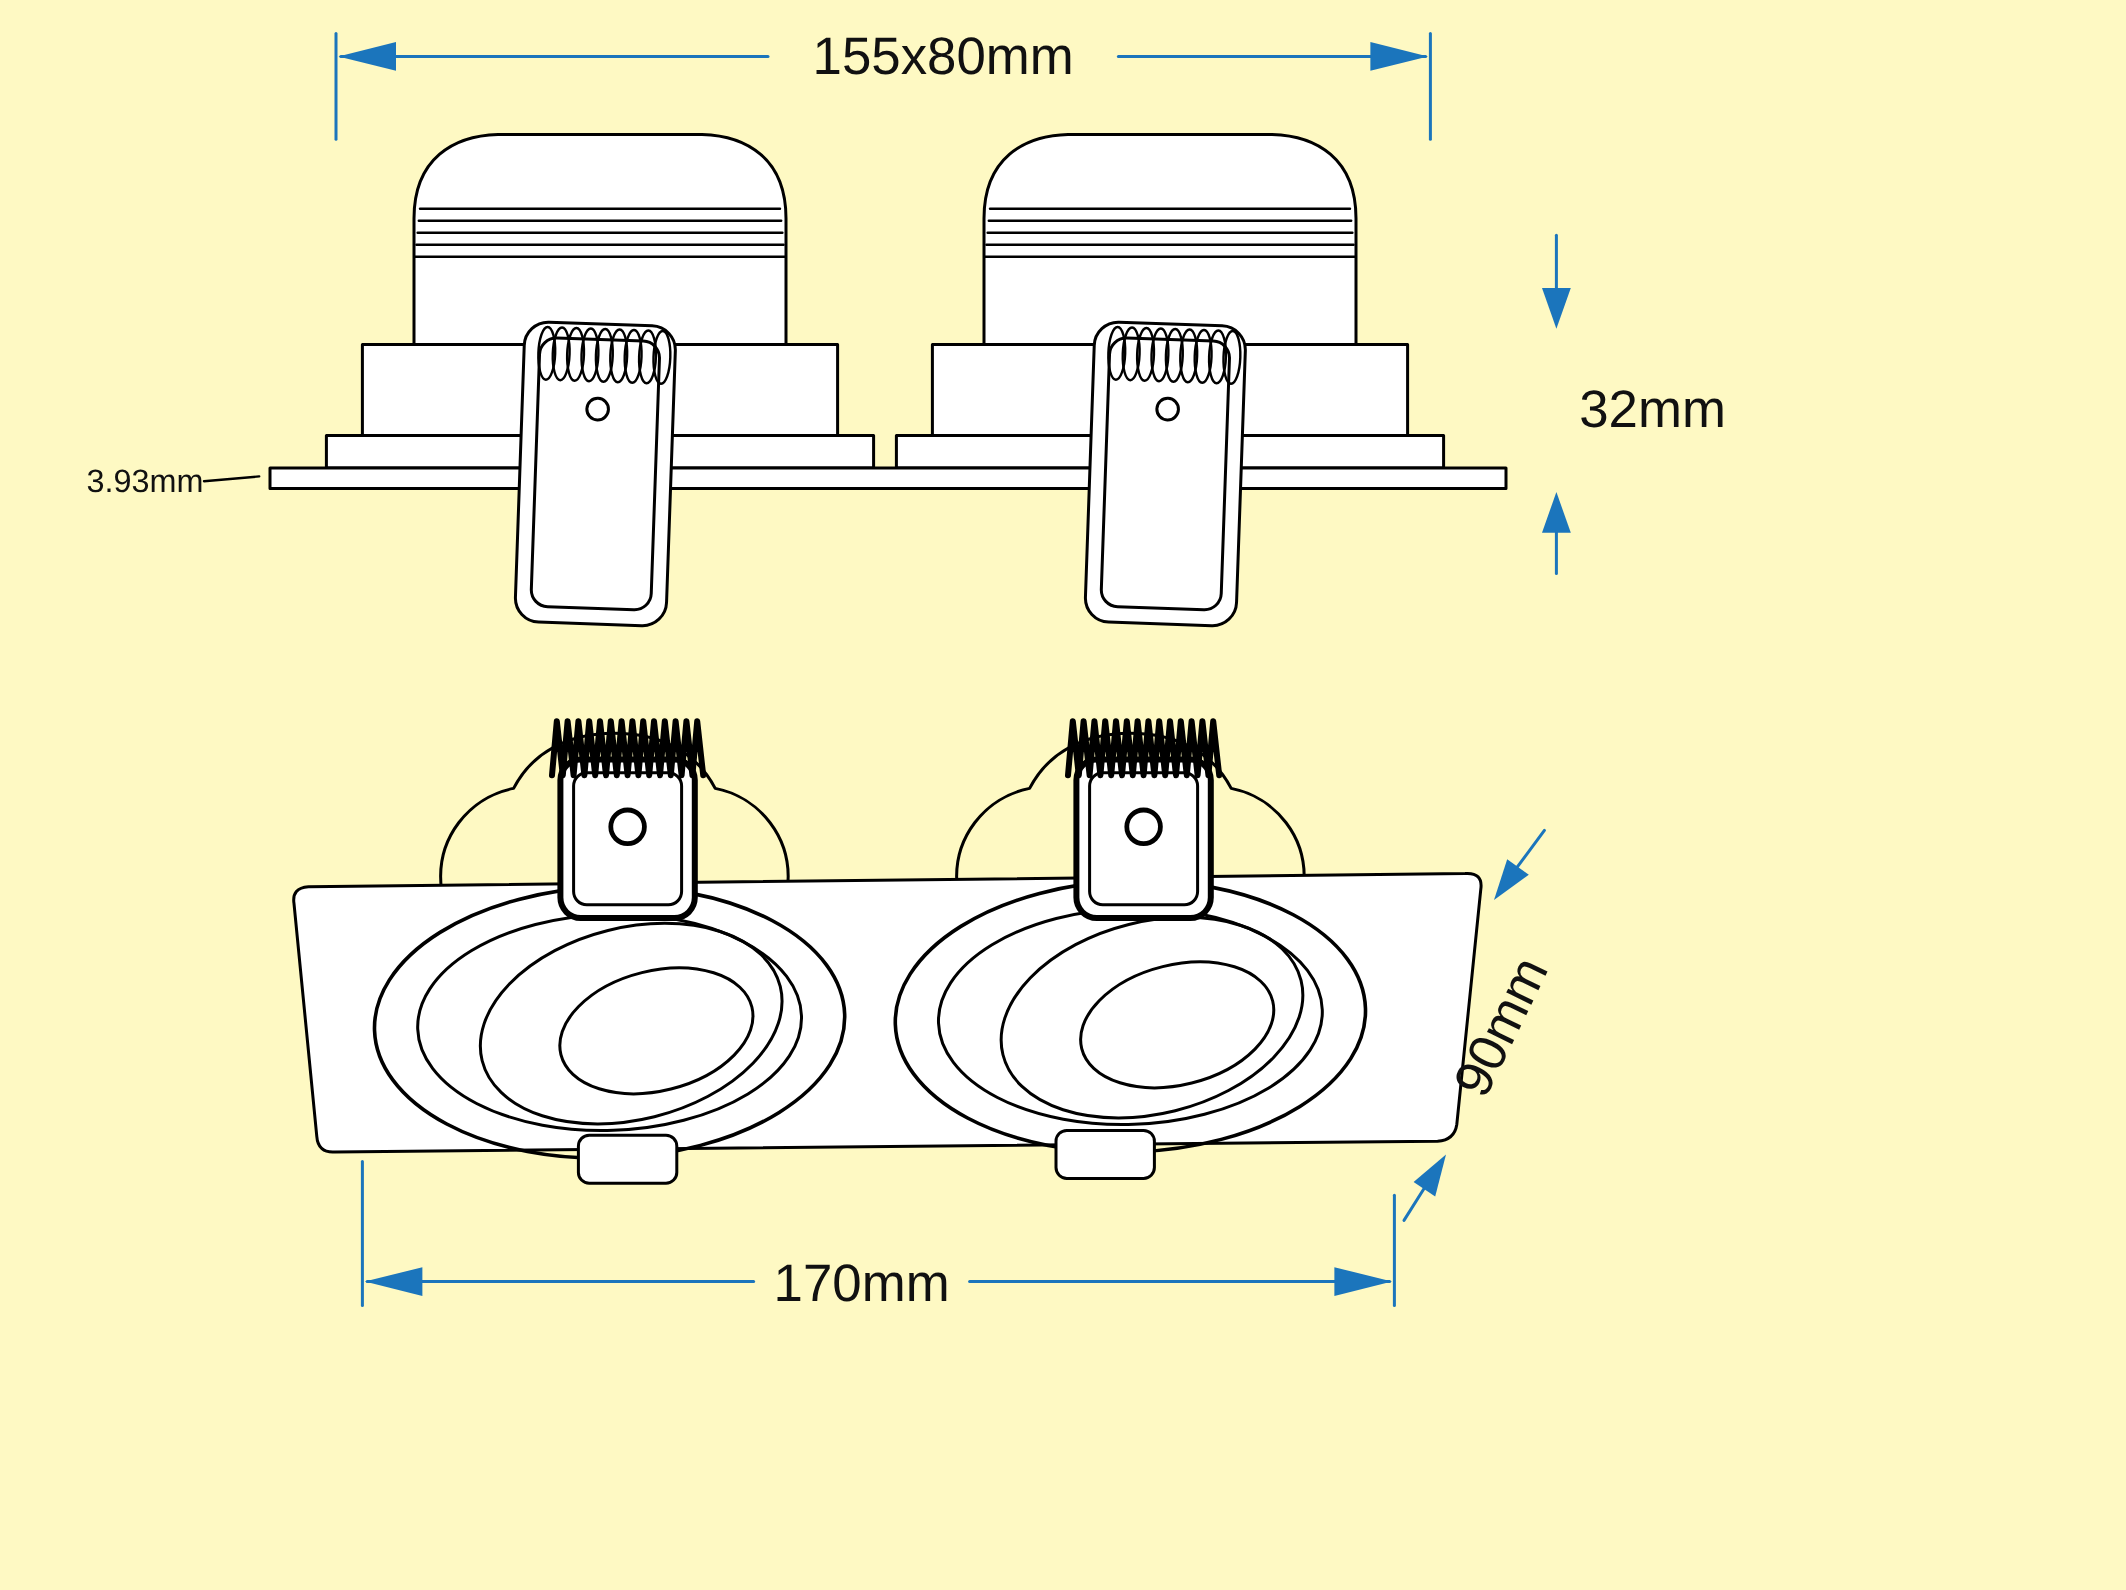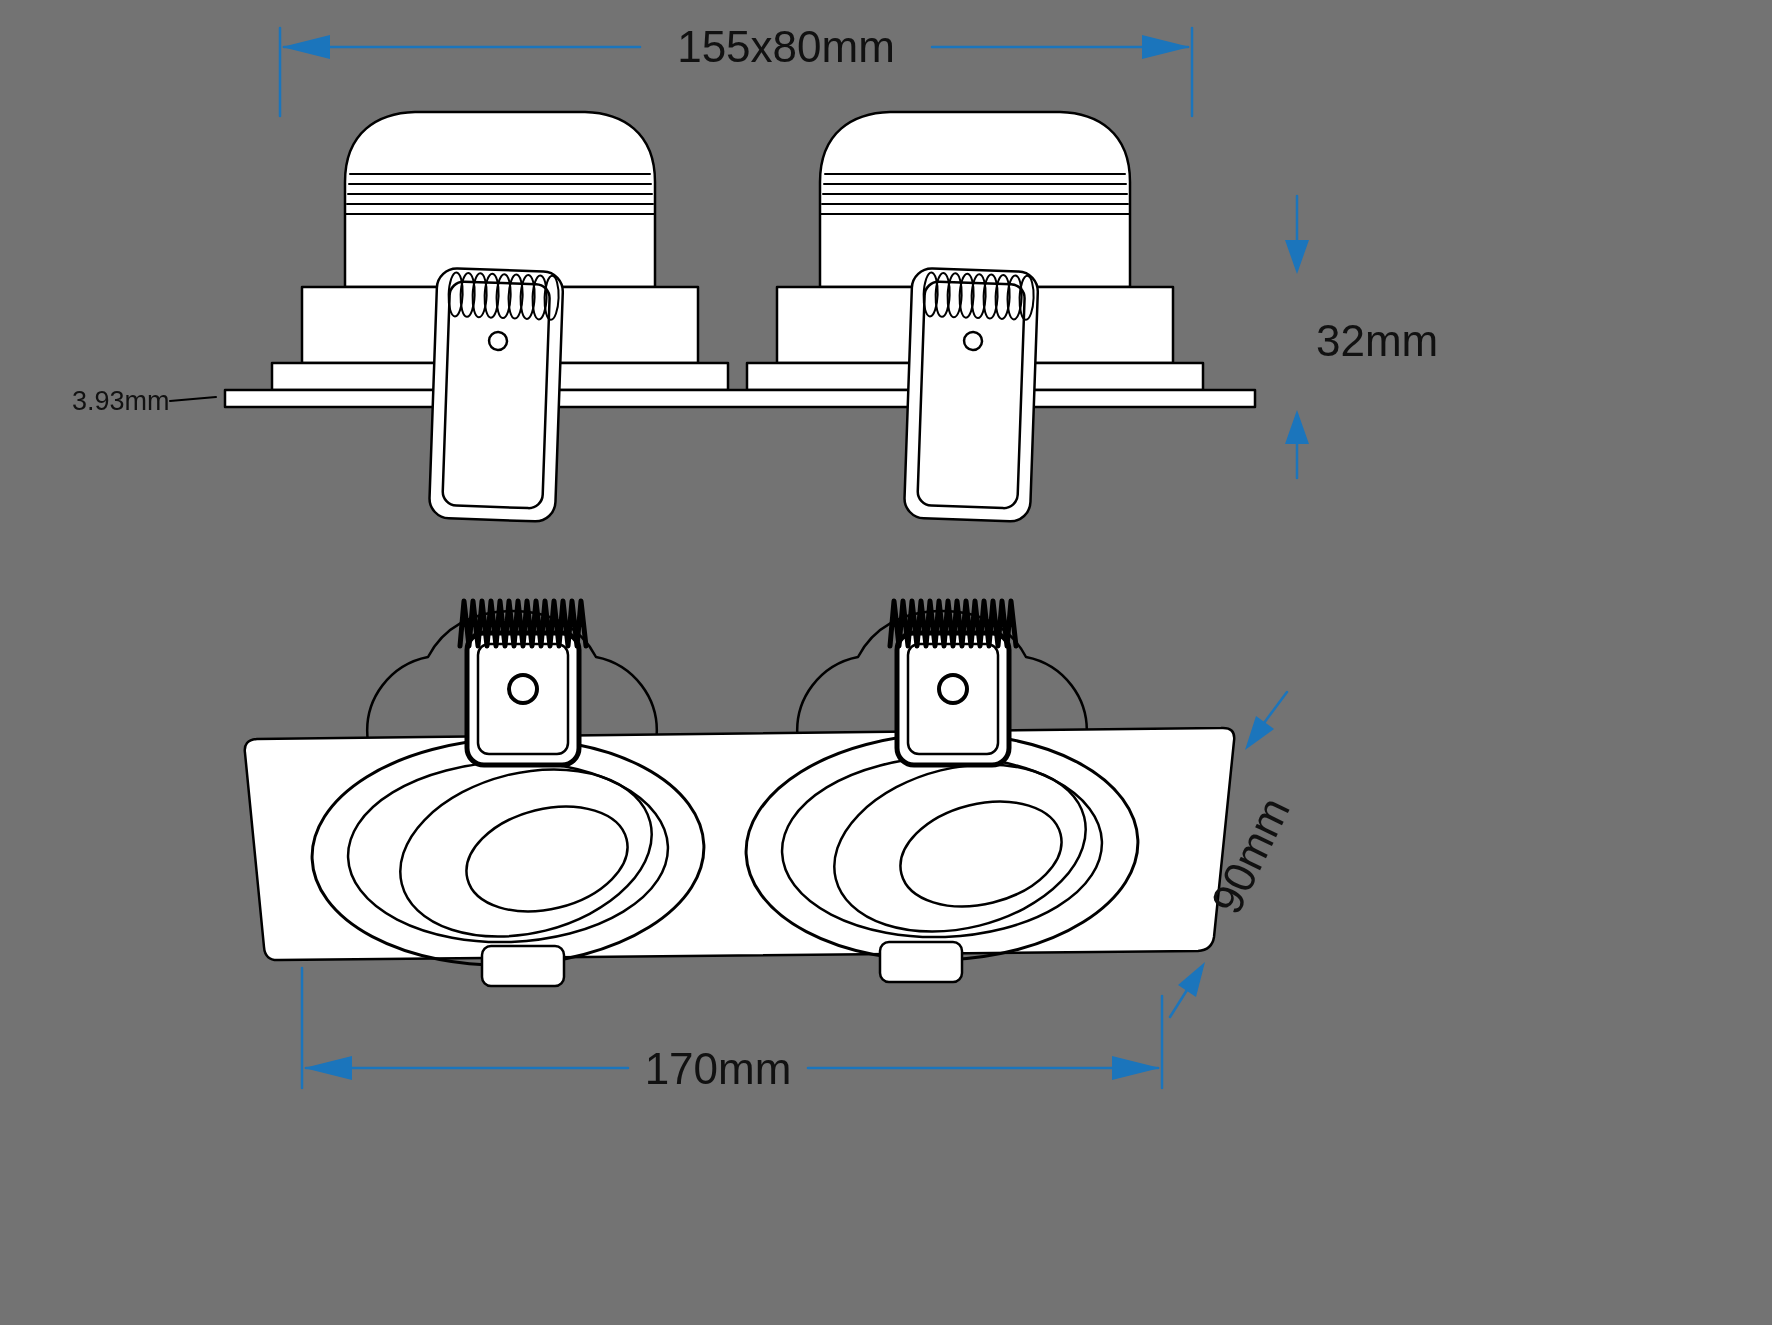--- a/index.html
+++ b/index.html
@@ -1,16 +1,16 @@
 <!DOCTYPE html>
 <html><head>
 <meta charset="utf-8">
 <style>
   html,body{margin:0;padding:0;background:#ffffff;}
-  #stage{width:1772px;height:1325px;background:#737373;position:relative;overflow:hidden;}
+  #stage{width:1772px;height:1325px;background:#fef9c3;position:relative;overflow:hidden;}
   svg{display:block;}
   text{font-family:"Liberation Sans","DejaVu Sans",sans-serif;fill:#111;stroke:none;}
   .dim-text{font-size:44px;}
   .dim-text-small{font-size:27px;}
 </style>
 </head>
 <body>
 
 <div id="stage">
 <svg viewBox="0 0 1772 1325" width="1772" height="1325" xmlns="http://www.w3.org/2000/svg">

